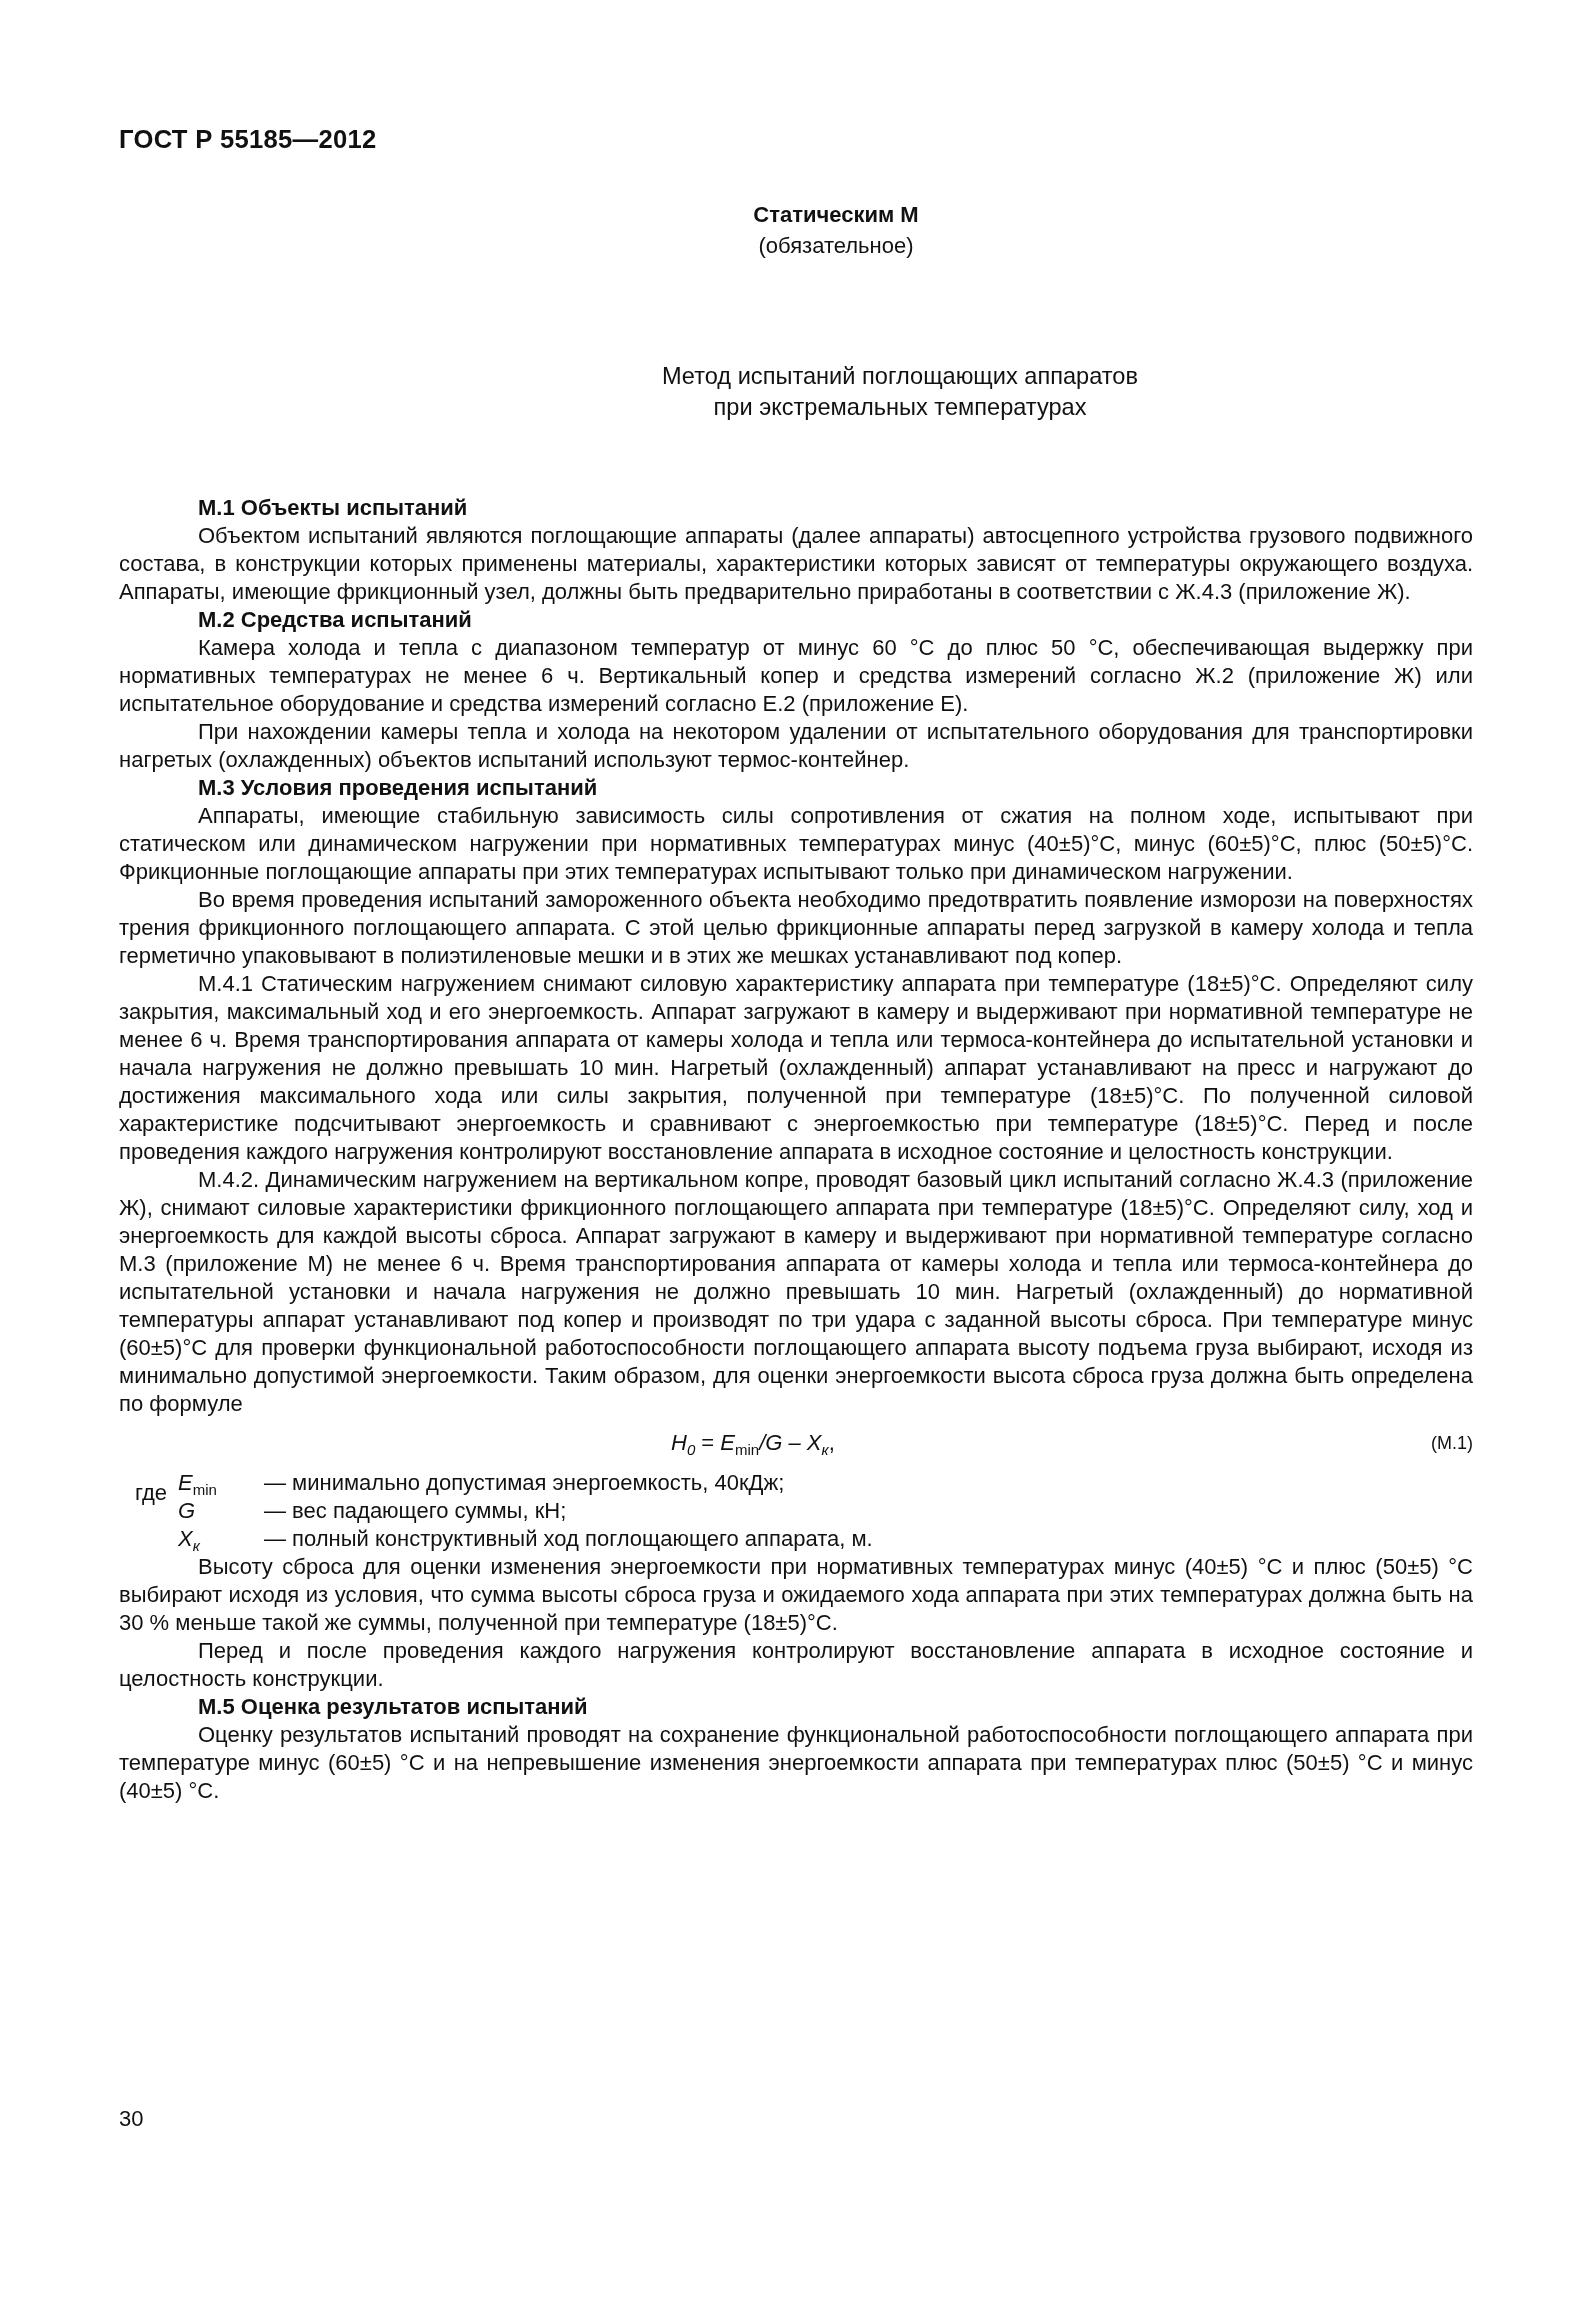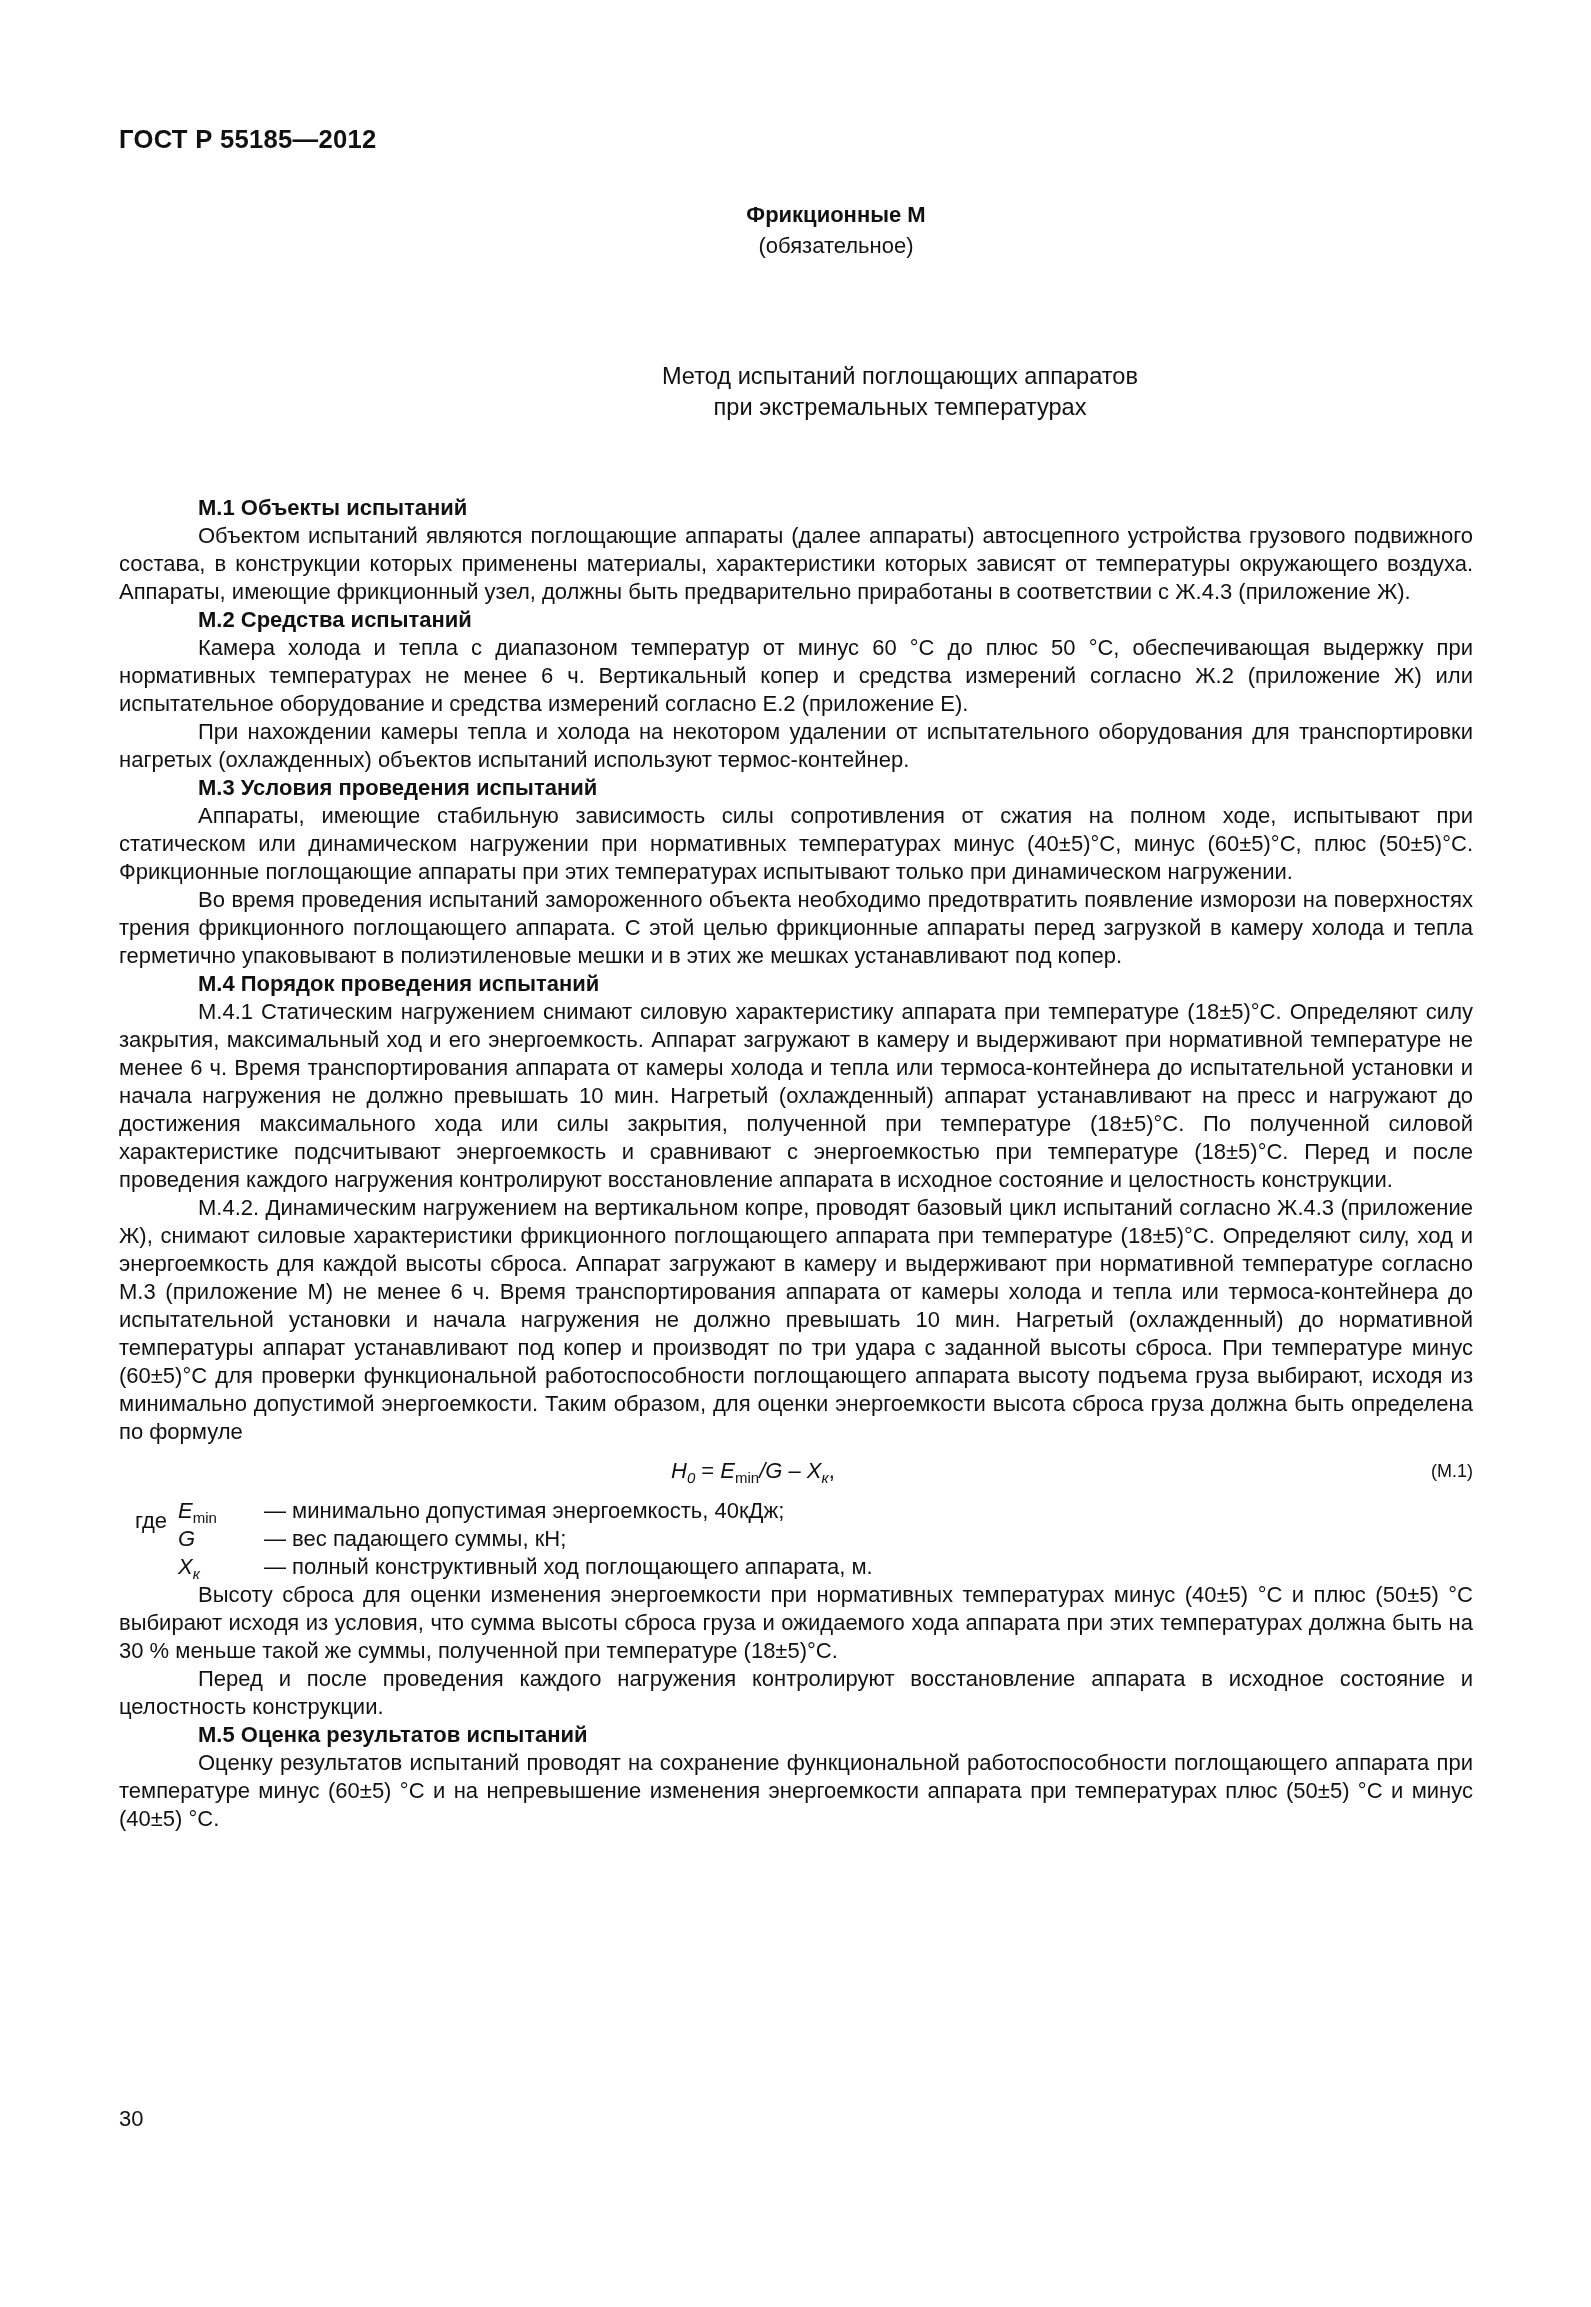--- a/index.html
+++ b/index.html
@@ -53,42 +53,41 @@
   .page-number {
     position: absolute; left: 119px; top: 2106px; font-size: 22px;
   }
 </style>
 </head>
 <body>
 
 <div class="page-header">ГОСТ Р 55185—2012</div>
 
 <div class="annex">
-  <div class="annex-title">Фрикционные М</div>
+  <div class="annex-title">Статическим М</div>
   <div class="annex-sub">(обязательное)</div>
 </div>
 
 <div class="doc-title">
   <div>Метод испытаний  поглощающих аппаратов</div>
   <div>при экстремальных температурах</div>
 </div>
 
 <div class="body-text">
   <h2>М.1 Объекты испытаний</h2>
   <p>Объектом испытаний являются поглощающие аппараты (далее аппараты) автосцепного устройства грузового подвижного состава, в конструкции которых применены материалы, характеристики которых зависят от температуры окружающего воздуха. Аппараты, имеющие фрикционный узел, должны быть предварительно приработаны в соответствии с Ж.4.3 (приложение Ж).</p>
 
   <h2>М.2 Средства испытаний</h2>
   <p>Камера холода и тепла с диапазоном температур от минус 60 °С до плюс 50 °С, обеспечивающая выдержку при нормативных температурах не менее 6 ч. Вертикальный копер и средства измерений согласно  Ж.2 (приложение Ж)  или испытательное оборудование и средства измерений согласно Е.2 (приложение Е).</p>
   <p>При нахождении камеры тепла и холода на некотором удалении от испытательного оборудования для транспортировки нагретых (охлажденных) объектов испытаний используют термос-контейнер.</p>
 
   <h2>М.3 Условия проведения испытаний</h2>
   <p>Аппараты, имеющие стабильную зависимость силы сопротивления от сжатия на полном ходе,  испытывают при статическом или динамическом нагружении при нормативных температурах минус (40±5)°С,  минус (60±5)°С, плюс (50±5)°С. Фрикционные поглощающие аппараты при этих температурах испытывают только при динамическом  нагружении.</p>
   <p>Во время проведения испытаний замороженного объекта необходимо  предотвратить появление изморози на поверхностях трения фрикционного поглощающего аппарата. С этой целью фрикционные аппараты перед загрузкой в камеру холода и тепла герметично упаковывают в полиэтиленовые мешки и в этих же мешках устанавливают под копер.</p>
 
-  <h2>М.4  Порядок проведения испытаний</h2>
   <p>М.4.1 Статическим нагружением  снимают силовую  характеристику аппарата при температуре (18±5)°С. Определяют силу закрытия, максимальный ход и его энергоемкость.  Аппарат загружают в камеру и выдерживают при нормативной температуре не менее 6 ч. Время транспортирования аппарата от камеры холода и тепла или термоса-контейнера до испытательной установки и начала нагружения не должно превышать 10 мин.  Нагретый (охлажденный) аппарат устанавливают на   пресс и нагружают до достижения максимального хода или силы закрытия, полученной при температуре (18±5)°С.  По полученной силовой характеристике подсчитывают энергоемкость и сравнивают с энергоемкостью при температуре (18±5)°С. Перед и после проведения каждого нагружения контролируют восстановление аппарата в исходное состояние и целостность конструкции.</p>
   <p>М.4.2. Динамическим нагружением на вертикальном копре, проводят базовый цикл испытаний согласно Ж.4.3 (приложение Ж), снимают силовые характеристики  фрикционного поглощающего аппарата  при температуре (18±5)°С. Определяют силу, ход и энергоемкость для каждой  высоты сброса. Аппарат загружают в камеру и выдерживают при нормативной температуре согласно М.3 (приложение М) не менее 6 ч.  Время транспортирования аппарата от камеры холода и тепла или термоса-контейнера до испытательной установки и начала нагружения не должно превышать 10 мин. Нагретый (охлажденный) до нормативной температуры аппарат устанавливают под копер и производят по три удара с заданной высоты сброса. При температуре минус (60±5)°С для проверки функциональной работоспособности поглощающего аппарата высоту подъема груза выбирают, исходя из минимально допустимой энергоемкости. Таким образом, для оценки энергоемкости высота сброса груза должна быть определена по формуле</p>
 
   <div class="formula-row">
     <span class="formula"><span>H</span><sub>0</sub><span class="up"> = </span><span>E</span><sub class="up">min</sub><span>/G – </span><span>X</span><sub>к</sub><span class="up">,</span></span>
     <span class="formula-num">(М.1)</span>
   </div>
 
   <div class="legend">
     <div class="legend-row">

